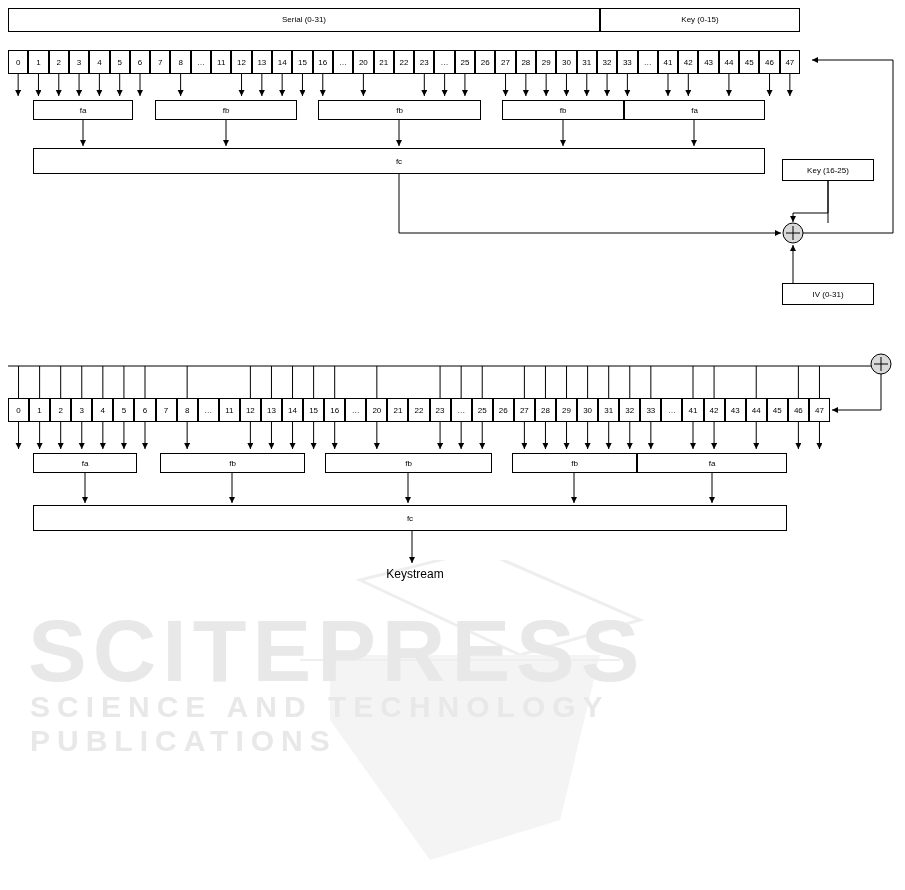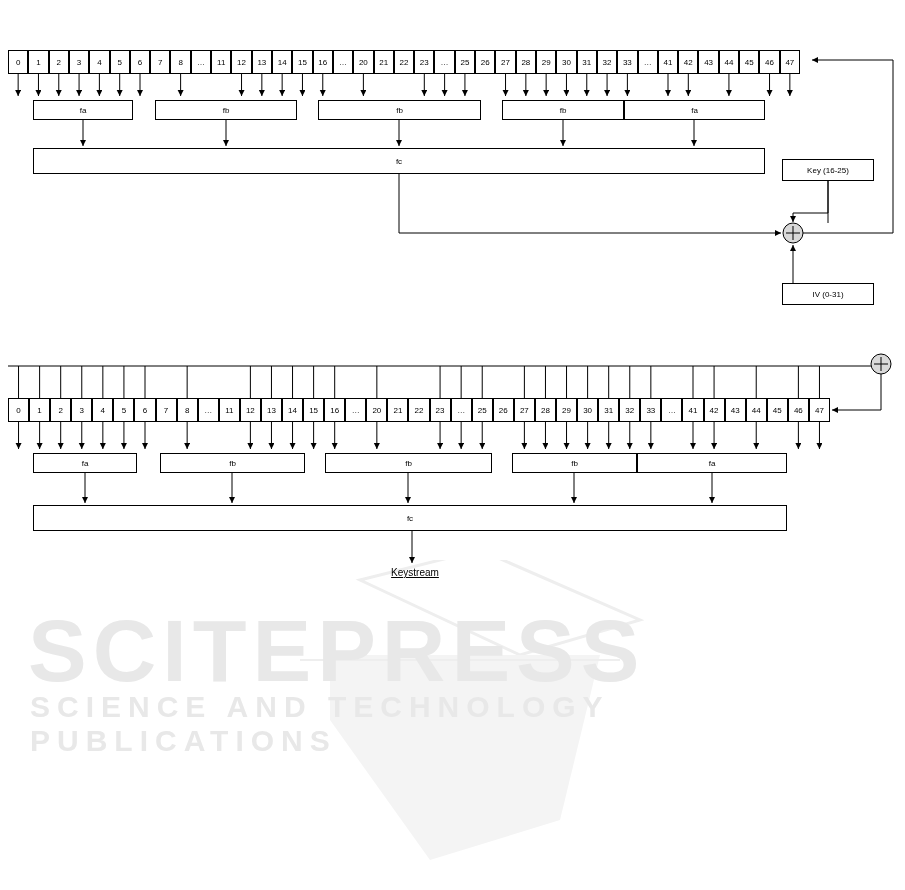--- a/index.html
+++ b/index.html
@@ -6,21 +6,21 @@
   body{width:905px;height:890px;position:relative;font-family:"Liberation Sans",sans-serif;color:#000;overflow:hidden;}
   .canvas{position:absolute;left:0;top:0;width:905px;height:890px;}
 
   .box{position:absolute;box-sizing:border-box;border:1px solid #000;background:#fff;
        display:flex;align-items:center;justify-content:center;font-size:8px;line-height:1;}
   .hdr{font-size:8px;}
   .cell{position:absolute;box-sizing:border-box;border:1px solid #000;background:#fff;
         display:flex;align-items:center;justify-content:center;font-size:8px;}
   .fbox{position:absolute;box-sizing:border-box;border:1px solid #000;background:#fff;
         display:flex;align-items:center;justify-content:center;font-size:8px;}
-  .lbl{position:absolute;font-size:10px;text-align:center;text-decoration:underline;}
+  .lbl{position:absolute;font-size:12px;text-align:center;}
   svg.lines{position:absolute;left:0;top:0;width:905px;height:890px;pointer-events:none;}
 
   
   .wm{position:absolute;left:0;top:560px;width:905px;height:330px;pointer-events:none;}
   .wm-text{position:absolute;font-family:"Liberation Sans",sans-serif;color:#e8e8e8;
            font-weight:bold;letter-spacing:6px;}
   .wm1{left:28px;top:40px;font-size:88px;}
   .wm2{left:30px;top:130px;font-size:30px;letter-spacing:7px;}
 </style>
 </head>
@@ -31,20 +31,26 @@
   <div class="wm">
     <svg width="905" height="330" style="position:absolute;left:0;top:0;">
       <path d="M 360 20 L 480 -10 L 640 60 L 520 95 Z" fill="none" stroke="#eeeeee" stroke-width="3"></path>
       <path d="M 330 95 L 600 95 L 560 260 L 430 300 L 330 160 Z" fill="#f4f4f4" stroke="none"></path>
       <path d="M 300 100 L 620 100" stroke="#eeeeee" stroke-width="2" fill="none"></path>
     </svg>
     <div class="wm-text wm1">SCITEPRESS</div>
     <div class="wm-text wm2">SCIENCE AND TECHNOLOGY PUBLICATIONS</div>
   </div>
 
+  <div class="box hdr" style="left:8px;top:8px;width:592px;height:24px;">
+    <span>Serial (0-31)</span>
+  </div>
+  <div class="box hdr" style="left:600px;top:8px;width:200px;height:24px;">
+    <span>Key (0-15)</span>
+  </div>
 
   <div id="top-register">
       <div class="cell" style="left: 8px; top: 50px; width: 20.3077px; height: 24px;">
         <span>0</span>
       </div>
       <div class="cell" style="left: 28.3077px; top: 50px; width: 20.3077px; height: 24px;">
         <span>1</span>
       </div>
       <div class="cell" style="left: 48.6154px; top: 50px; width: 20.3077px; height: 24px;">
         <span>2</span>

